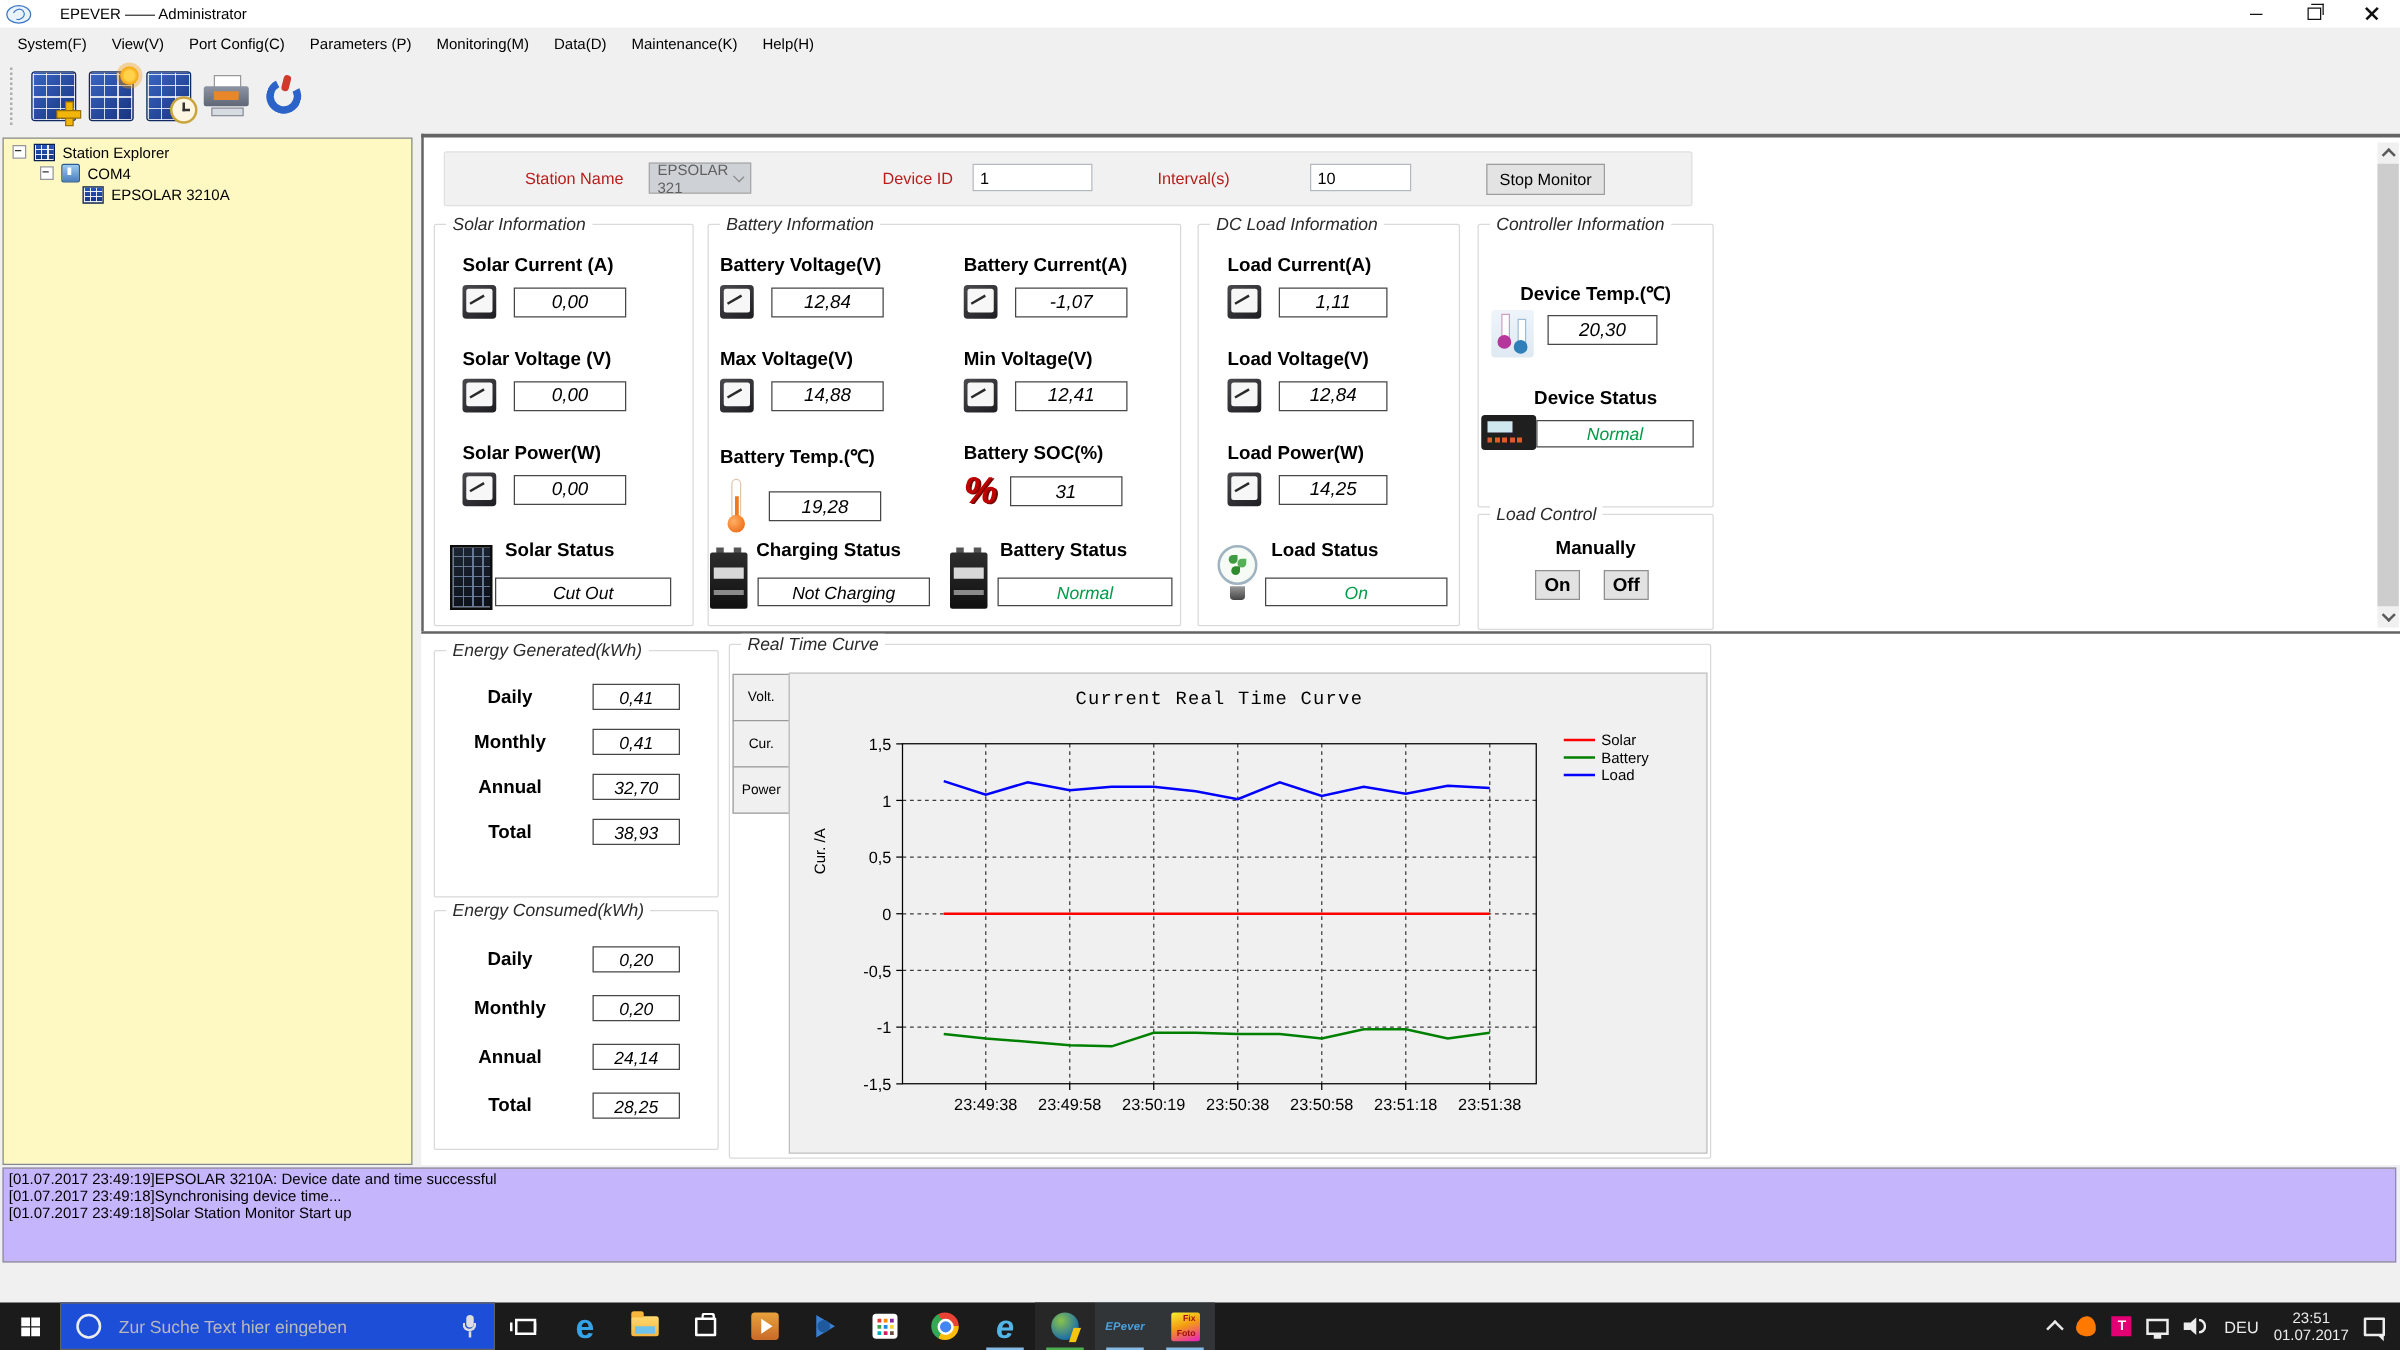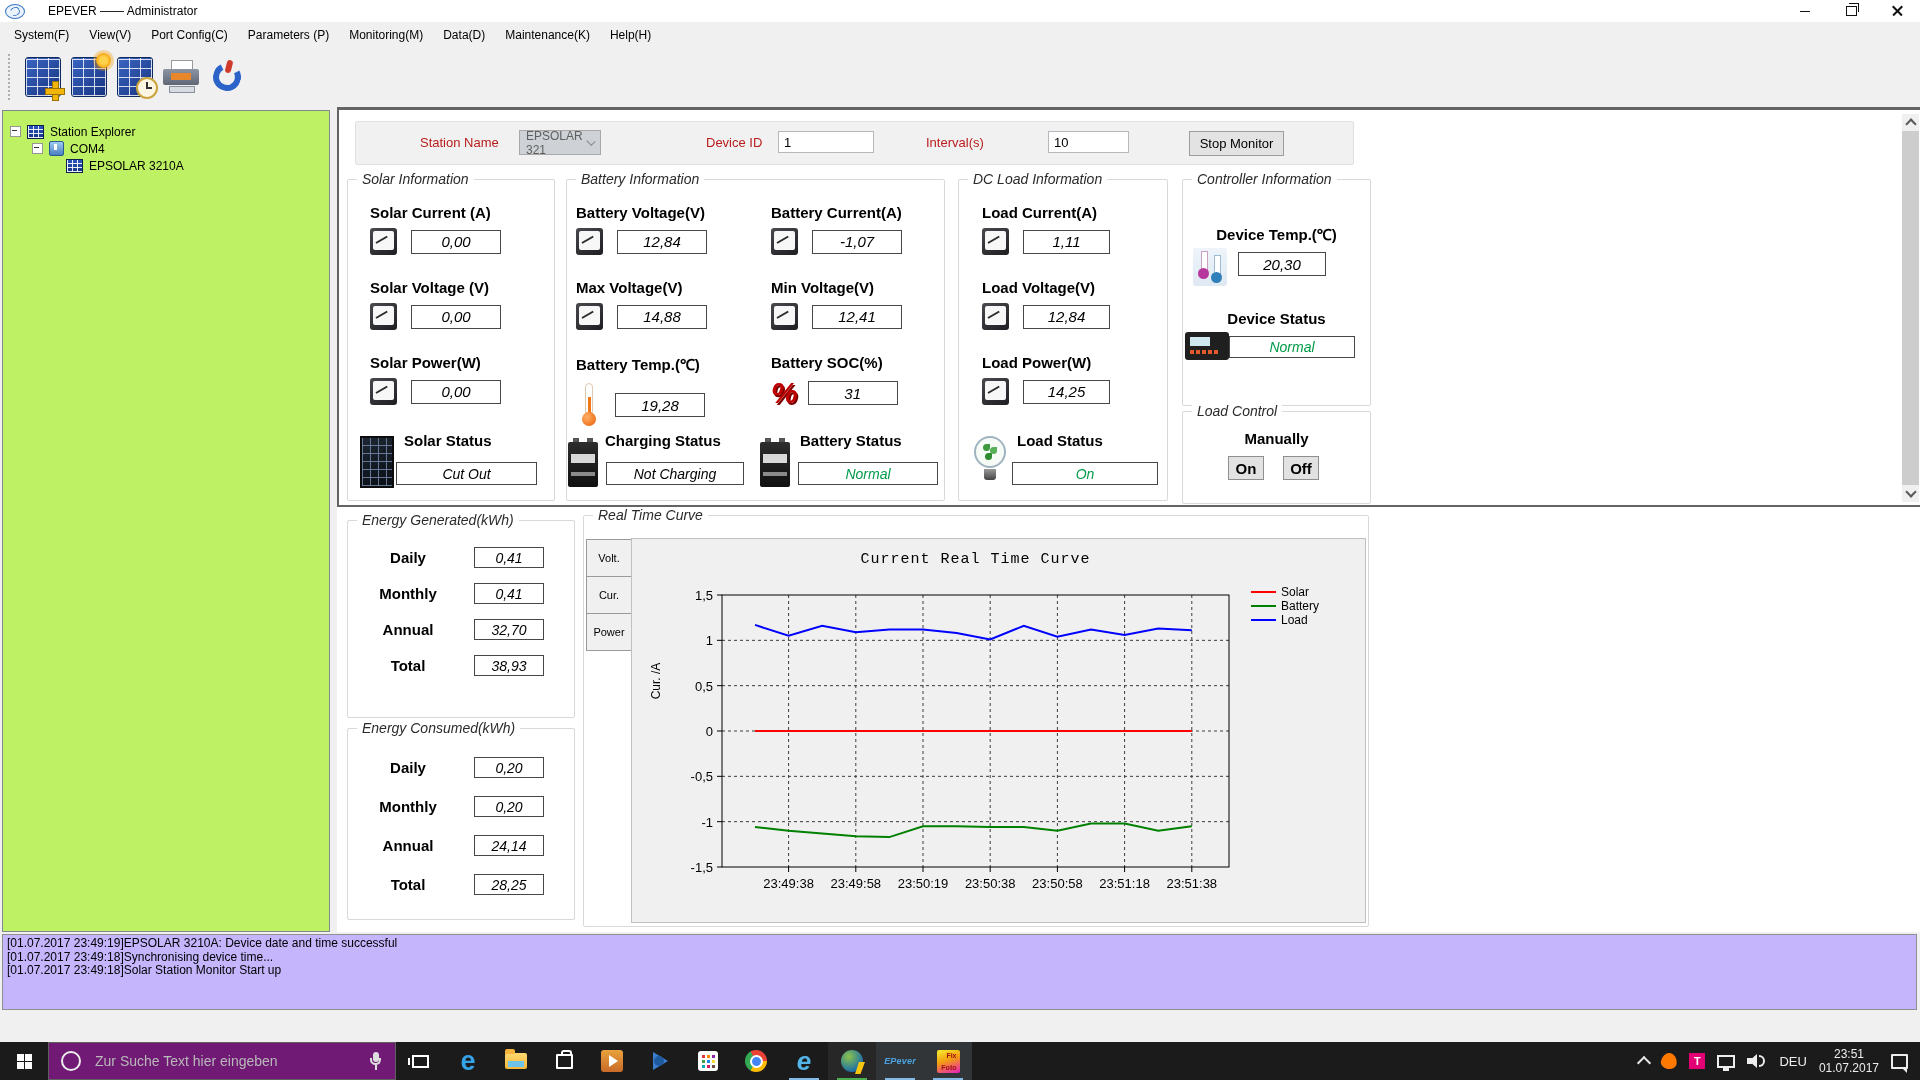--- a/index.html
+++ b/index.html
@@ -43,21 +43,21 @@
   .icon-printer{width:36px;height:34px;position:relative;}
   .prn-paper{position:absolute;left:8px;top:0;width:20px;height:10px;background:#fff;border:1px solid #999;}
   .prn-body{position:absolute;left:0;top:9px;width:36px;height:16px;background:linear-gradient(#8d94a3,#5f6675);border-radius:2px;}
   .prn-band{position:absolute;left:8px;top:13px;width:20px;height:7px;background:#e8862a;}
   .prn-out{position:absolute;left:6px;top:26px;width:24px;height:5px;background:#d7dbe2;border:1px solid #8a8f99;}
   .icon-power{width:34px;height:34px;position:relative;}
   .pwr-ring{position:absolute;inset:3px;border:6px solid #2c63c8;border-radius:50%;border-top-color:transparent;transform:rotate(18deg);}
   .pwr-bar{position:absolute;left:16px;top:0;width:6px;height:13px;background:#d03a2b;border-radius:3px;transform:rotate(14deg);}
 
   
-  .treepanel{position:absolute;left:2px;top:110px;width:328px;height:822px;background:#bef264;border:1px solid #828790;font-size:12px;padding-top:12px;box-sizing:border-box;}
+  .treepanel{position:absolute;left:2px;top:110px;width:328px;height:822px;background:#fef9c3;border:1px solid #828790;font-size:12px;padding-top:2px;box-sizing:border-box;}
   .trow{display:flex;align-items:center;height:17px;}
   .t1{padding-left:7px;} .t2{padding-left:29px;} .t3{padding-left:63px;}
   .expander{width:9px;height:9px;border:1px solid #969696;background:#fff;position:relative;margin-right:6px;flex:none;}
   .expander i{position:absolute;left:1px;top:3px;width:5px;height:1px;background:#333;}
   .ticon{margin-right:6px;flex:none;}
   .icon-grid-sm{width:15px;height:12px;border:1px solid #0a1f4d;
     background:repeating-linear-gradient(90deg,rgba(255,255,255,.9) 0 1px,transparent 1px 5px),
                repeating-linear-gradient(0deg,rgba(255,255,255,.9) 0 1px,transparent 1px 4px),
                linear-gradient(#2a55c0,#16337e);}
   .icon-com{width:13px;height:13px;border-radius:2px;background:linear-gradient(#9ecbf0,#4a7fc0);border:1px solid #2a5a94;position:relative;}
@@ -143,21 +143,21 @@
   #curve-svg text{font-family:"Liberation Sans",sans-serif;font-size:13px;fill:#000;}
 
   
   .logpanel{position:absolute;left:2px;top:934px;width:1915px;height:76px;background:#c4b5fd;border:1px solid #8f8f8f;font-size:12px;line-height:13.5px;padding:2px 0 0 4px;box-sizing:border-box;}
 
   
   .taskbar{position:absolute;left:0;top:1042px;width:1920px;height:38px;background:#1b1b1b;display:flex;align-items:stretch;}
   .tb-start{width:48px;display:flex;align-items:center;justify-content:center;}
   .winlogo{width:15px;height:15px;display:grid;grid-template-columns:7px 7px;grid-template-rows:7px 7px;gap:1px;}
   .winlogo i{background:#fff;}
-  .tb-search{width:348px;background:#701a75;border:1px solid #606060;display:flex;align-items:center;box-sizing:border-box;}
+  .tb-search{width:348px;background:#1d4ed8;border:1px solid #606060;display:flex;align-items:center;box-sizing:border-box;}
   .cortana{width:20px;height:20px;border:2px solid #ededed;border-radius:50%;margin:0 12px;flex:none;box-sizing:border-box;}
   .searchinput{flex:1;background:transparent;border:none;outline:none;color:#c9c9c9;font-size:14px;font-family:inherit;}
   .searchinput::placeholder{color:#b9b9b9;opacity:1;}
   .mic{width:14px;height:20px;position:relative;margin-right:12px;flex:none;}
   .mic .mbody{position:absolute;left:4px;top:1px;width:6px;height:10px;background:#dedede;border-radius:3px;}
   .mic .mstand{position:absolute;left:1px;top:7px;width:11px;height:7px;border:2px solid #dedede;border-top:none;border-radius:0 0 7px 7px;box-sizing:border-box;}
   .mic .mstem{position:absolute;left:6px;top:14px;width:2px;height:5px;background:#dedede;}
   .slot{width:48px;display:flex;align-items:center;justify-content:center;position:relative;flex:none;}
   .slot.open::after{content:"";position:absolute;left:9px;right:9px;bottom:0;height:2px;background:#85b9e6;}
   .slot.activeapp{background:#272727;} .slot.activeapp::after{background:#4cae4f;}

